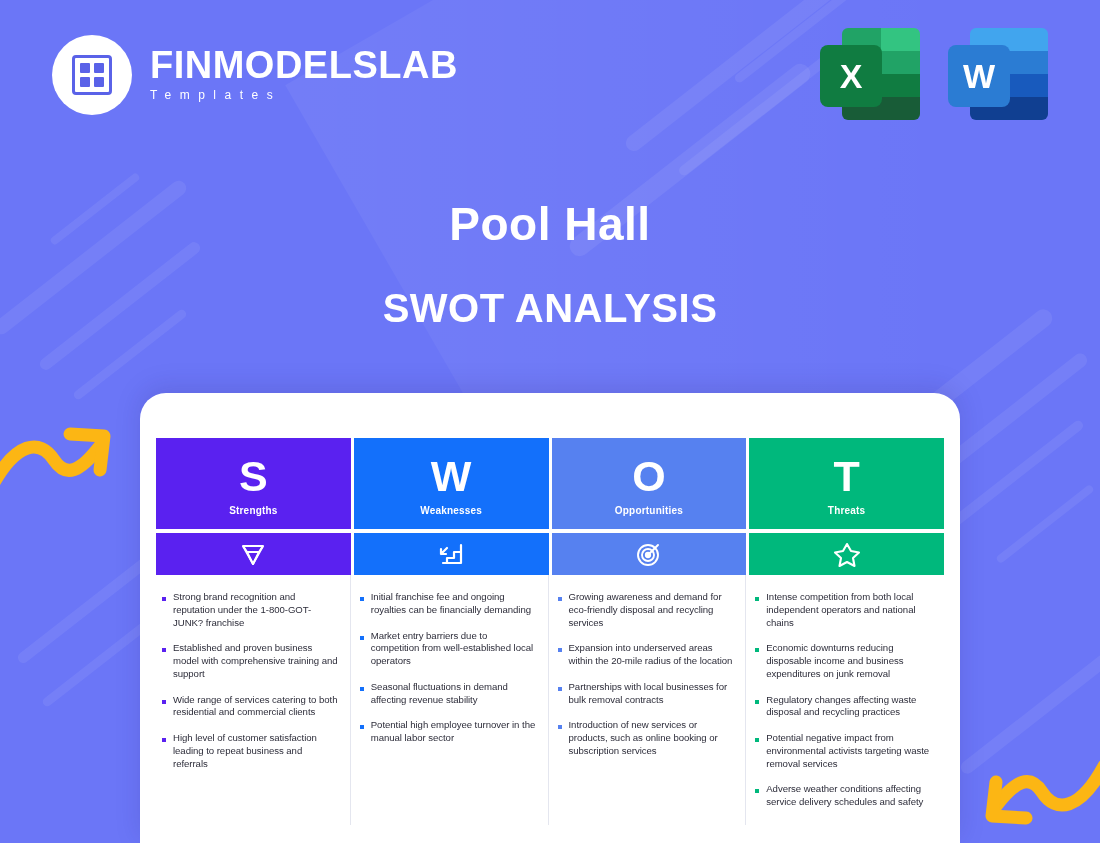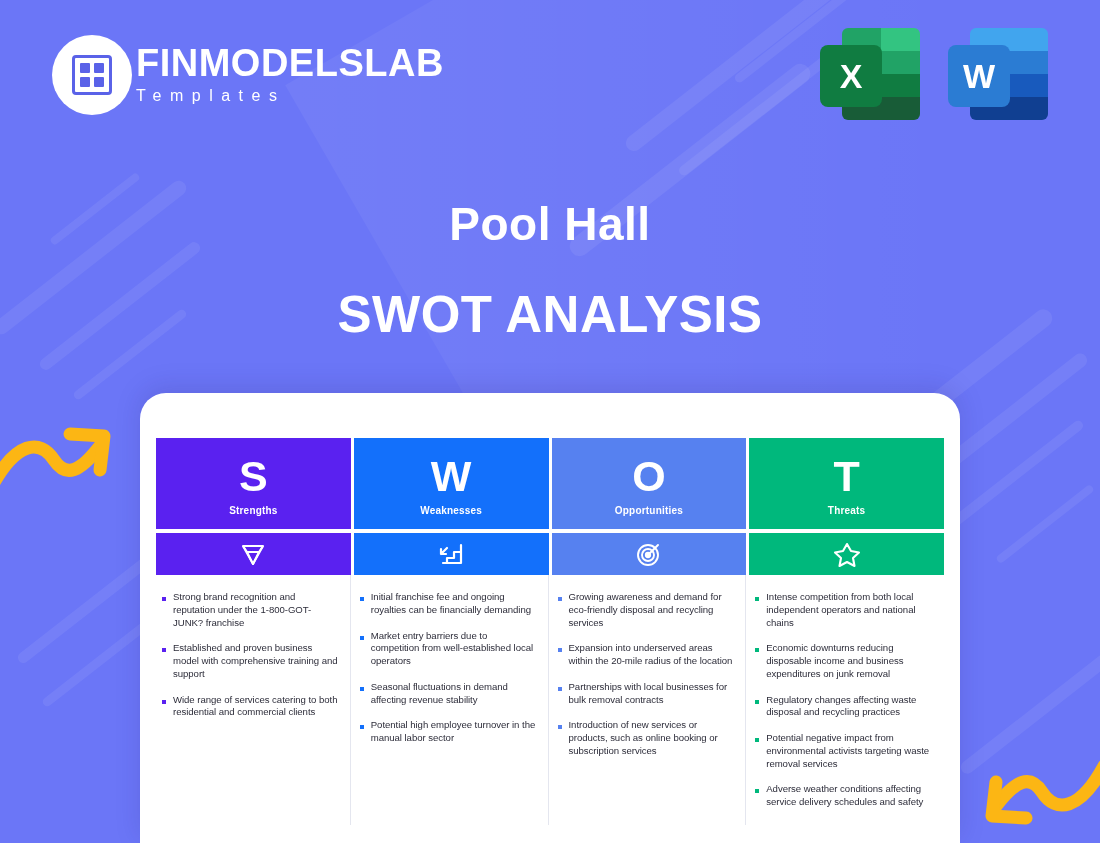--- a/index.html
+++ b/index.html
@@ -59,21 +59,21 @@
     top: 0; left: 0; right: 0;
     height: 150px;
   }
 
   .logo {
     position: absolute;
     left: 52px;
     top: 35px;
     display: flex;
     align-items: center;
-    gap: 4px;
+    gap: 18px;
   }
   .logo-badge {
     width: 80px; height: 80px;
     border-radius: 50%;
     background: #ffffff;
     display: flex;
     align-items: center;
     justify-content: center;
     flex: 0 0 auto;
   }
@@ -94,21 +94,21 @@
   .logo-text { display: flex; flex-direction: column; }
   .logo-name {
     color: #ffffff;
     font-size: 38px;
     font-weight: 700;
     letter-spacing: 0.5px;
     line-height: 1.05;
   }
   .logo-sub {
     color: #ffffff;
-    font-size: 16px;
+    font-size: 12px;
     font-weight: 400;
     letter-spacing: 8.5px;
     line-height: 1.3;
     margin-top: 2px;
   }
 
   .office-icons {
     position: absolute;
     right: 52px;
     top: 28px;
@@ -164,21 +164,21 @@
     text-align: center;
     color: #ffffff;
   }
   .title-main {
     font-size: 46px;
     font-weight: 700;
     letter-spacing: 0.5px;
     line-height: 1.25;
   }
   .title-sub {
-    font-size: 51px;
+    font-size: 40px;
     font-weight: 700;
     letter-spacing: 0.5px;
     margin-top: 30px;
     line-height: 1.2;
   }
 
   
   .arrow-left  { position: absolute; left: -12px;  top: 398px; }
   .arrow-right { position: absolute; right: -8px; top: 752px; }
 
@@ -397,20 +397,24 @@
           <span class="bullet-text">Strong brand recognition and reputation under the 1-800-GOT-JUNK? franchise</span>
         </div>
         <div class="bullet-item">
           <span class="bullet-dot" style="background: rgb(90, 33, 240);"></span>
           <span class="bullet-text">Established and proven business model with comprehensive training and support</span>
         </div>
         <div class="bullet-item">
           <span class="bullet-dot" style="background: rgb(90, 33, 240);"></span>
           <span class="bullet-text">Wide range of services catering to both residential and commercial clients</span>
         </div>
+        <div class="bullet-item">
+          <span class="bullet-dot" style="background: rgb(90, 33, 240);"></span>
+          <span class="bullet-text">High level of customer satisfaction leading to repeat business and referrals</span>
+        </div>
       </div>
     <div class="col-body">
         <div class="bullet-item">
           <span class="bullet-dot" style="background: rgb(19, 112, 251);"></span>
           <span class="bullet-text">Initial franchise fee and ongoing royalties can be financially demanding</span>
         </div>
         <div class="bullet-item">
           <span class="bullet-dot" style="background: rgb(19, 112, 251);"></span>
           <span class="bullet-text">Market entry barriers due to competition from well-established local operators</span>
         </div>

